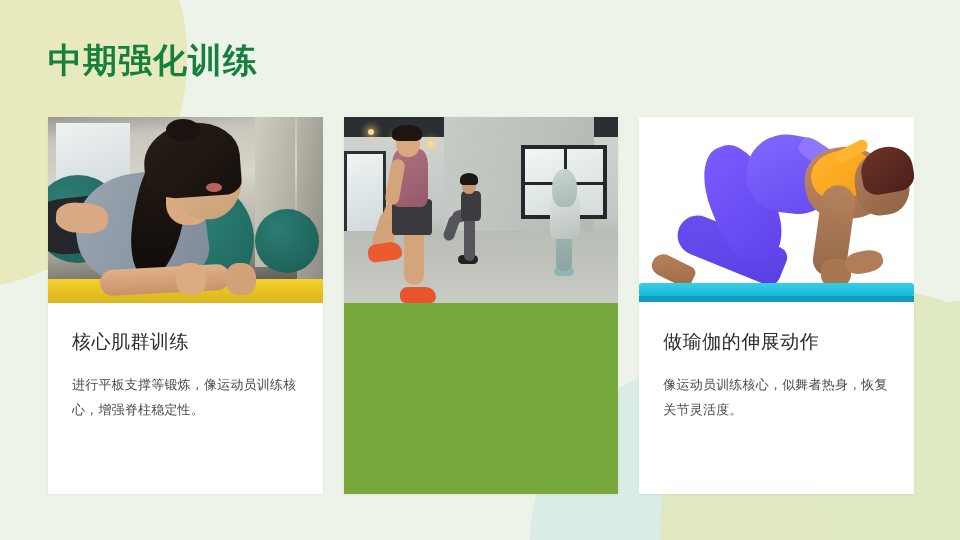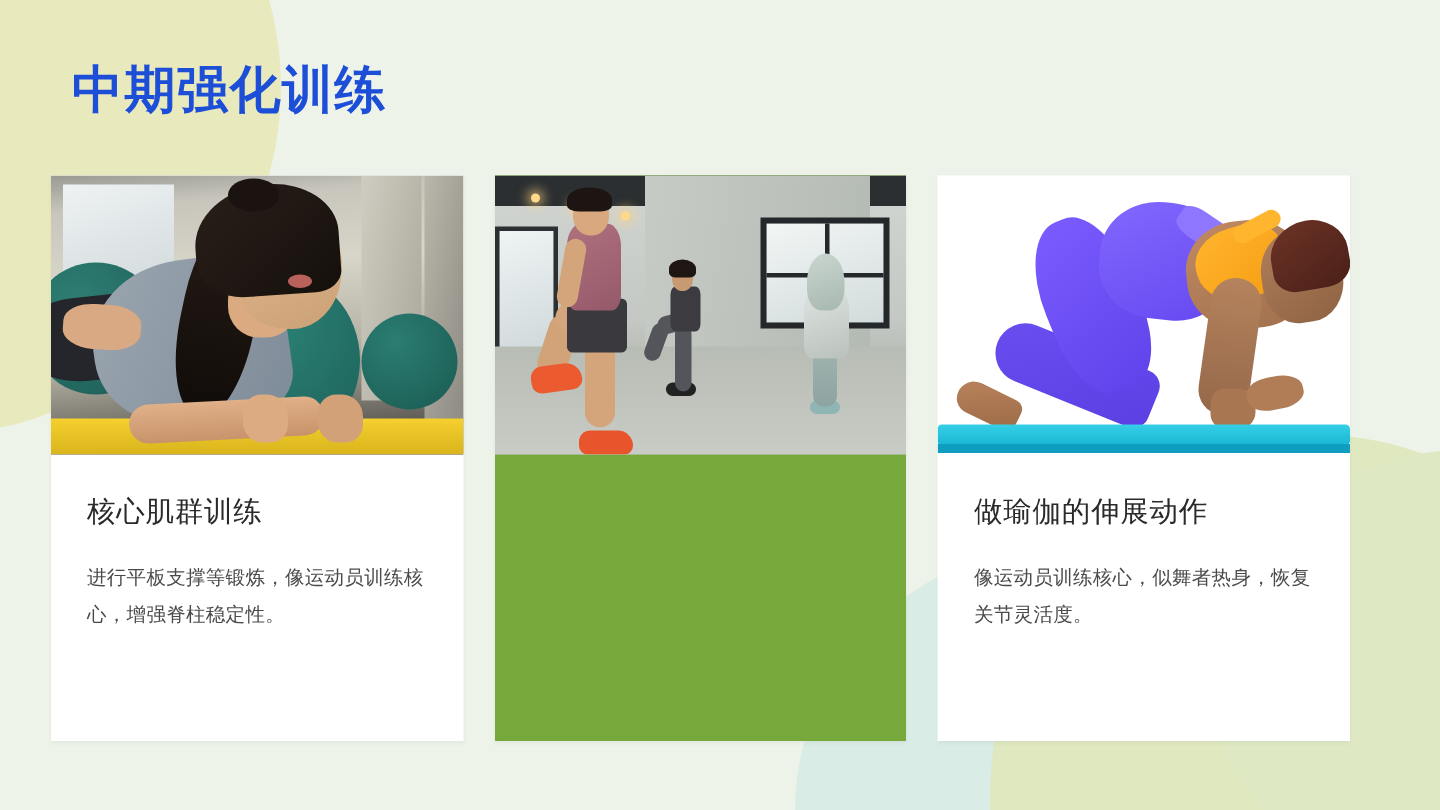--- a/index.html
+++ b/index.html
@@ -63,30 +63,30 @@
     border-radius: 50% 50% 40% 60% / 55% 50% 50% 45%;
   }
 
   
   .title {
     position: absolute;
     left: 48px;
     top: 38px;
     font-size: 34px;
     font-weight: 700;
-    color: #1d4ed8;
+    color: #15803d;
     letter-spacing: 1px;
     line-height: 1.3;
     z-index: 5;
   }
 
   
   .cards {
     position: absolute;
-    left: 34px;
+    left: 48px;
     top: 117px;
     width: 866px;
     height: 377px;
     display: flex;
     gap: 21px;
     z-index: 4;
   }
 
   .card {
     width: 275px;

